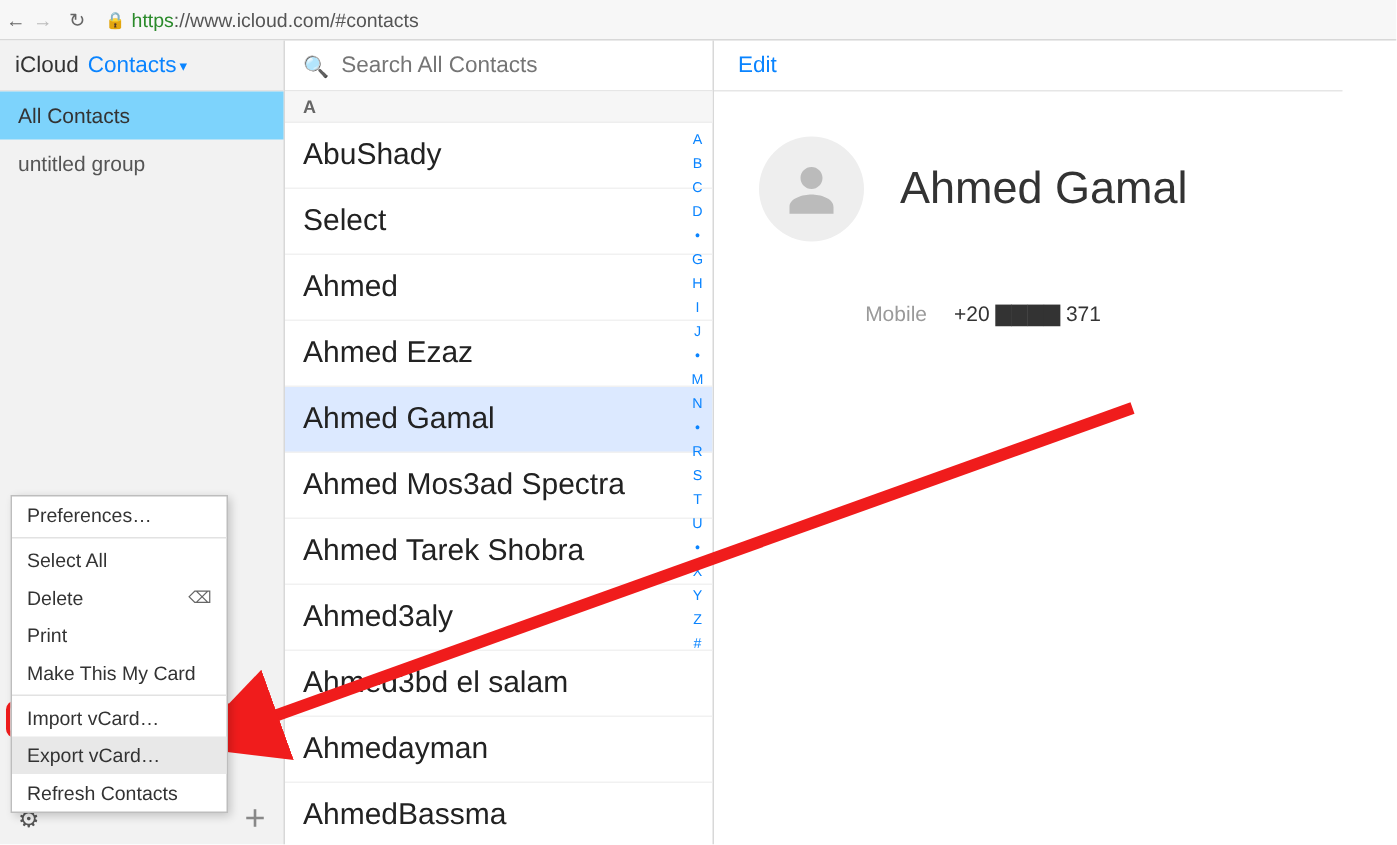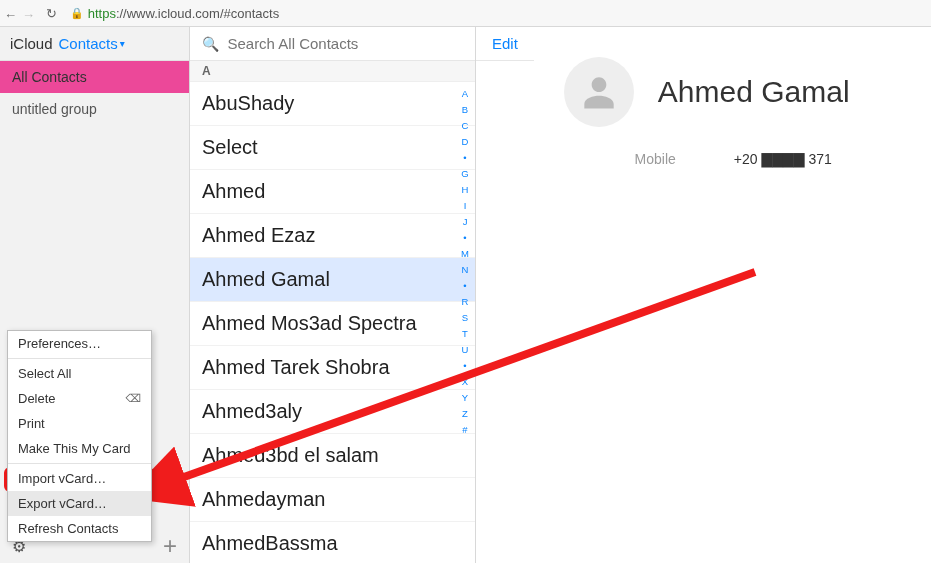--- a/index.html
+++ b/index.html
@@ -8,48 +8,48 @@
   .chrome { height: 27px; display: flex; align-items: center; background: #f7f7f7; border-bottom: 1px solid #d8d8d8; font-size: 13px; }
   .chrome .nav-btn { width: 18px; text-align: center; color: #666; padding: 0 4px; cursor: default; }
   .chrome .reload { margin-left: 6px; margin-right: 10px; }
   .lock { color: #2a8a2a; margin-right: 4px; font-size: 11px; display:inline-block; }
   .url-scheme { color: #2a8a2a; }
   .url-rest { color: #555; }
   
   .app { display: flex; height: 536px; width: 895px; position: relative; }
   .col-groups { width: 190px; background: #f2f2f2; border-right: 1px solid #d8d8d8; display: flex; flex-direction: column; position: relative; }
   .col-list   { width: 286px; border-right: 1px solid #d8d8d8; display: flex; flex-direction: column; position: relative; }
-  .col-detail { flex: 1; display: flex; flex-direction: row; }
+  .col-detail { flex: 1; display: flex; flex-direction: column; }
   
   .groups-head { height: 34px; display: flex; align-items: center; padding: 0 10px; border-bottom: 1px solid #e2e2e2; font-size: 15px; }
   .groups-head .brand { color: #333; }
   .groups-head .app-name { color: #0a84ff; margin-left: 6px; }
   .groups-head .chev { color: #0a84ff; margin-left:2px; font-size:10px; }
   .group-item { padding: 8px 12px; font-size: 14px; color: #555; }
-  .group-item.current { background: #ec4899; color: #333; }
+  .group-item.current { background: #7dd3fc; color: #333; }
   .groups-footer { margin-top: auto; height: 34px; display: flex; align-items: center; justify-content: space-between; padding: 0 12px; font-size: 20px; color: #555; }
   .gear { font-size: 16px; }
   
   .list-search { height: 34px; display: flex; align-items: center; padding: 0 12px; border-bottom: 1px solid #e6e6e6; color: #999; font-size: 15px; }
   .list-search .mag { margin-right: 8px; font-size: 14px; color:#bbb; }
   .list-search input { border:none; outline:none; font-size:15px; color:#999; background:transparent; width:100%; }
   .section-head { font-size: 12px; font-weight: 600; color: #666; padding: 3px 12px; background: #f6f6f6; border-bottom: 1px solid #eee; }
   .list-body { flex:1; overflow:hidden; position:relative; }
   .row { padding: 10px 12px; font-size: 20px; color: #222; border-bottom: 1px solid #f1f1f1; }
   .row.selected { background: #dce9ff; }
   .index-strip { position:absolute; right:2px; top:0; bottom:0; width:16px; display:flex; flex-direction:column; justify-content:flex-start; padding-top:4px; font-size:9.5px; color:#0a84ff; text-align:center; line-height: 16px;}
   .index-strip span { display:block; }
   
   .detail-head { height: 34px; display:flex; align-items:center; padding: 0 16px; border-bottom:1px solid #e6e6e6; font-size:15px; color:#0a84ff; justify-content:space-between; }
   .detail-body { padding: 30px 20px 0 30px; }
   .person { display:flex; align-items:center; gap: 24px; }
   .avatar { width: 70px; height: 70px; border-radius:50%; background:#eee; display:flex; align-items:center; justify-content:center; }
   .avatar svg { width:44px; height:44px; fill:#bbb; }
   .person-name { font-size: 30px; font-weight:300; color:#333; }
-  .field-row { display:flex; margin-top: 24px; font-size:14px;gap:40px; }
+  .field-row { display:flex; margin-top: 40px; font-size:14px; }
   .field-label { width: 130px; text-align:right; color:#9a9a9a; padding-right: 18px; }
   .field-val { color:#333; }
   .notes-row { display:flex; margin-top: 40px; font-size:14px; }
   
   .popup { position:absolute; left:7px; bottom:21px; width:145px; background:#fff; border:1px solid #bdbdbd; box-shadow: 2px 2px 6px rgba(0,0,0,0.2); font-size:13px; z-index:5;}
   .popup .mitem { padding: 5px 10px; color:#333; display:flex; justify-content:space-between; align-items:center; }
   .popup .mitem.hover { background:#e8e8e8; }
   .popup .sep { height:1px; background:#e2e2e2; margin: 2px 0;}
   .del-icon { font-size:11px; color:#666; }
   

